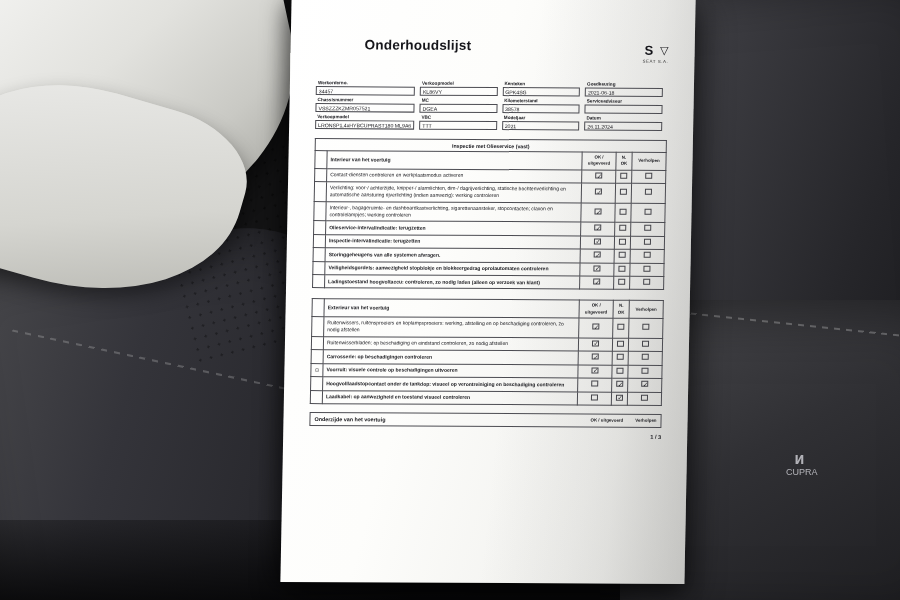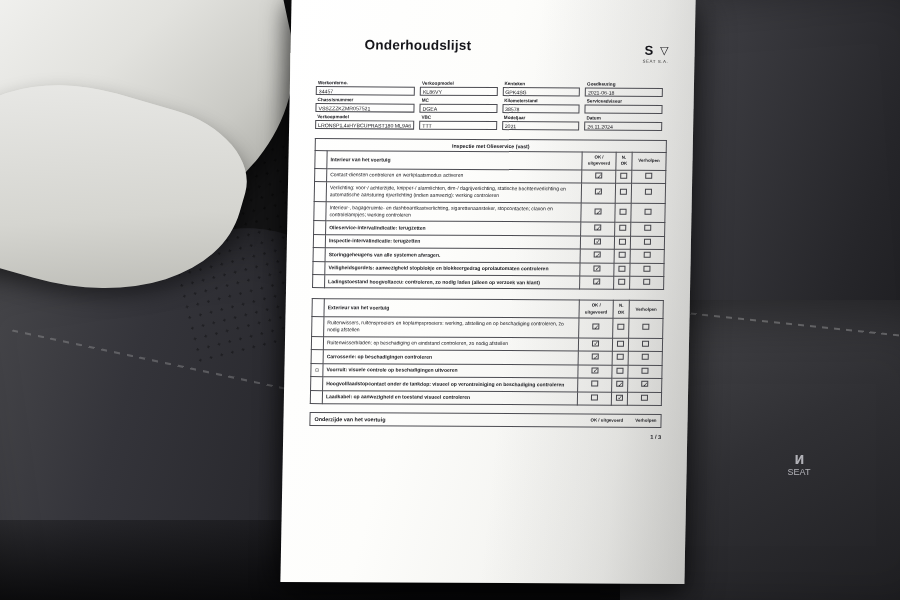--- a/index.html
+++ b/index.html
@@ -120,21 +120,21 @@
       <div class="stitch2"></div>
     </div>
   <div class="cushion">
       <div class="stitch3"></div>
     </div>
   <div class="perf"></div>
   <div class="darkband"></div>
 
   <div class="seatlogo">
     <div class="mark">ᴎ</div>
-    <div>SEAT</div>
+    <div>CUPRA</div>
   </div>
 
   <div class="cloth"></div>
   <div class="cloth2"></div>
 
   <div id="paper">
     <div id="paperInner">
 
       <div class="doc-head">
         <div class="doc-title">Onderhoudslijst</div>

